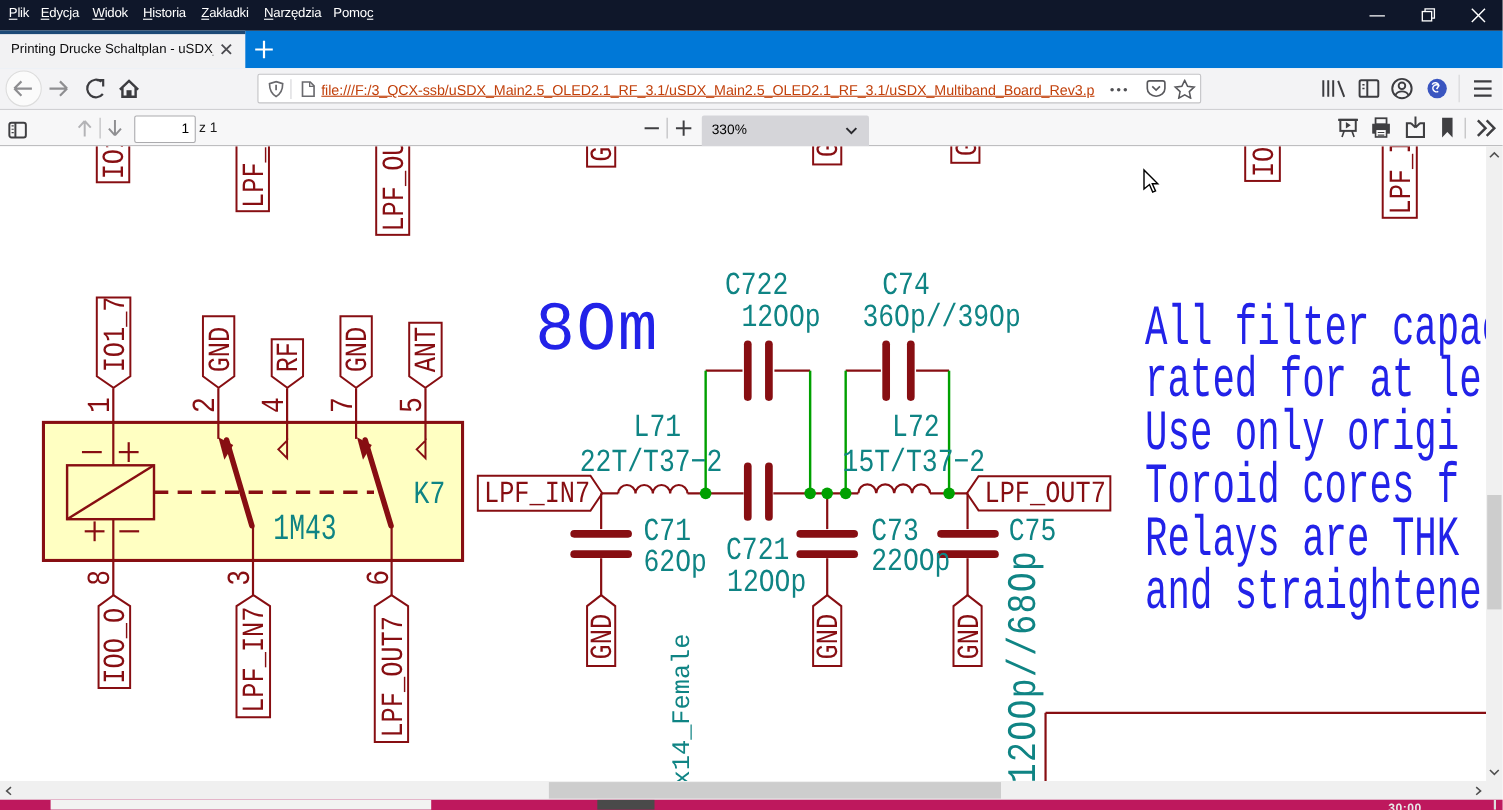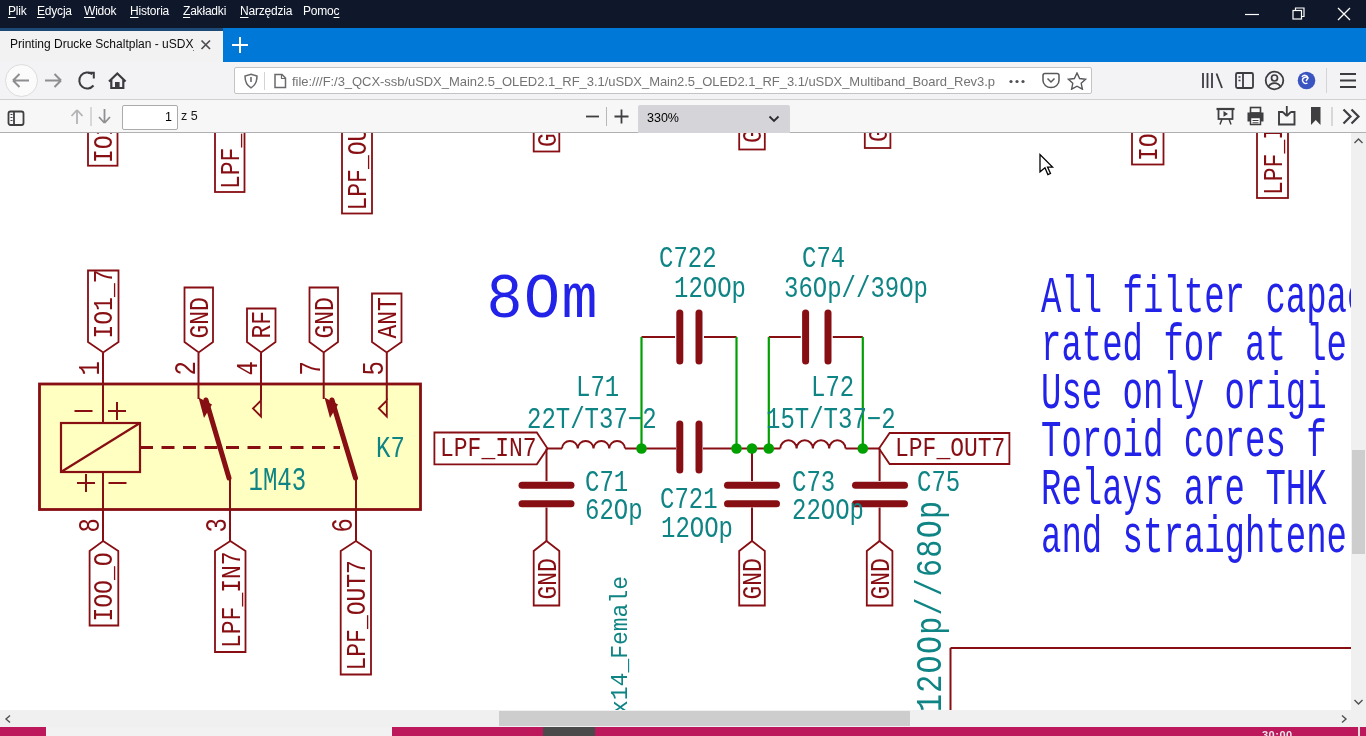--- a/index.html
+++ b/index.html
@@ -8,21 +8,21 @@
   .abs { position:absolute; }
   #titlebar { position:absolute; left:0; top:0; width:1366px; height:28px; background:#0f172a; }
   .menu { position:absolute; top:0; height:28px; line-height:22px; color:#fff; font-size:12px; letter-spacing:-0.2px; }
   .menu u { text-decoration:underline; text-underline-offset:2px; }
   #tabbar { position:absolute; left:0; top:28px; width:1366px; height:34px; background:#0078d7; }
   #tab { position:absolute; left:0; top:0; width:223px; height:34px; background:#f2f2f3; }
   #tabline { position:absolute; left:0; top:0; width:223px; height:3px; background:#1c4976; }
   #tabtitle { position:absolute; left:10px; top:9px; width:184px; font-size:12px; color:#0c0c0d; white-space:nowrap; overflow:hidden; }
   #navbar { position:absolute; left:0; top:62px; width:1366px; height:38px; background:#f3f3f5; border-bottom:1px solid #d0d0d3; }
   #urlbar { position:absolute; left:234px; top:5px; width:858px; height:27px; background:#fff; border:1px solid #c3c3c6; border-radius:2px; }
-  #urltext { position:absolute; left:57px; top:6px; font-size:13px; color:#737373; white-space:nowrap; width:706px; overflow:hidden; letter-spacing:-0.05px; }
+  #urltext { position:absolute; left:57px; top:6px; font-size:13px; color:#c2410c; white-space:nowrap; width:706px; overflow:hidden; letter-spacing:-0.05px;text-decoration:underline; }
   #pdfbar { position:absolute; left:0; top:100px; width:1366px; height:33px; background:#f7f7f8; border-bottom:1px solid #b0b0b2; }
   #pageinput { position:absolute; left:122px; top:5px; width:56px; height:25px; background:#fff; border:1px solid #ababae; border-radius:2px; font-size:12.5px; color:#000; text-align:right; padding-right:5px; line-height:23px; }
   #zoomsel { position:absolute; left:638px; top:5px; width:152px; height:38px; background:#d5d5d9; border-radius:2px; font-size:12.5px; color:#000; line-height:26px; }
   #content { position:absolute; left:0; top:133px; width:1366px; height:577px; background:#fff; overflow:hidden; }
   #vscroll { position:absolute; left:1351px; top:133px; width:15px; height:577px; background:#f0f0f0; }
   #vthumb { position:absolute; left:1px; top:317px; width:13px; height:104px; background:#cdcdcd; }
   #hscroll { position:absolute; left:0; top:710px; width:1366px; height:17px; background:#f0f0f0; }
   #hthumb { position:absolute; left:499px; top:1px; width:411px; height:15px; background:#cdcdcd; }
   #bstrip { position:absolute; left:0; top:727px; width:1366px; height:26px; background:#be185d; overflow:hidden; }
 </style>
@@ -109,21 +109,21 @@
 <div id="pdfbar">
   <svg class="abs" style="left:0;top:0" width="220" height="32" viewBox="0 0 220 32">
     <rect x="8.5" y="11.5" width="15" height="13.5" rx="2" fill="none" stroke="#3f3f42" stroke-width="1.8"></rect>
     <line x1="14" y1="11.5" x2="14" y2="25" stroke="#3f3f42" stroke-width="1.8"></line>
     <path d="M10.5 14.5 h2 M10.5 17.5 h2 M10.5 20.5 h2" stroke="#3f3f42" stroke-width="1.1"></path>
     <path d="M77 24 V10 M77 10 L71.5 16 M77 10 L82.5 16" fill="none" stroke="#b3b3b6" stroke-width="1.8"></path>
     <line x1="91" y1="7" x2="91" y2="26" stroke="#b8b8ba" stroke-width="1"></line>
     <path d="M104.5 9 V23 M104.5 23 L99 17 M104.5 23 L110 17" fill="none" stroke="#8f8f92" stroke-width="1.8"></path>
   </svg>
   <div id="pageinput">1</div>
-  <span class="abs" style="left:181px;top:9px;font-size:12.5px;color:#1a1a1a;">z 5</span>
+  <span class="abs" style="left:181px;top:9px;font-size:12.5px;color:#1a1a1a;">z 1</span>
   <svg class="abs" style="left:575px;top:0" width="70" height="32" viewBox="0 0 70 32">
     <line x1="11" y1="16.5" x2="24" y2="16.5" stroke="#3f3f42" stroke-width="1.8"></line>
     <line x1="31.5" y1="7" x2="31.5" y2="26" stroke="#b8b8ba" stroke-width="1"></line>
     <path d="M39.5 16.5 h14 M46.5 9.5 v14" stroke="#3f3f42" stroke-width="1.8"></path>
   </svg>
   <div id="zoomsel"><span style="padding-left:9px;">330%</span>
     <svg class="abs" style="left:130px;top:10px" width="12" height="8" viewBox="0 0 12 8">
       <path d="M1.5 1.5 L6 6 L10.5 1.5" fill="none" stroke="#2a2a2e" stroke-width="1.8"></path>
     </svg>
   </div>

